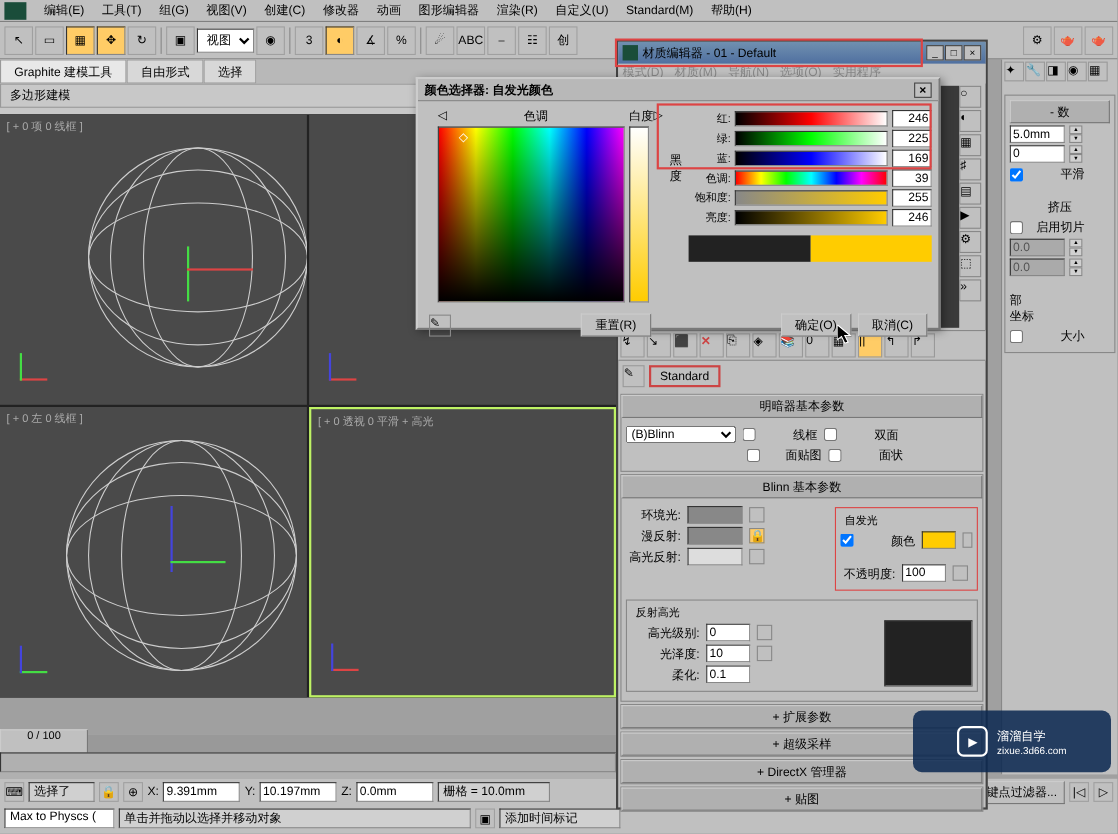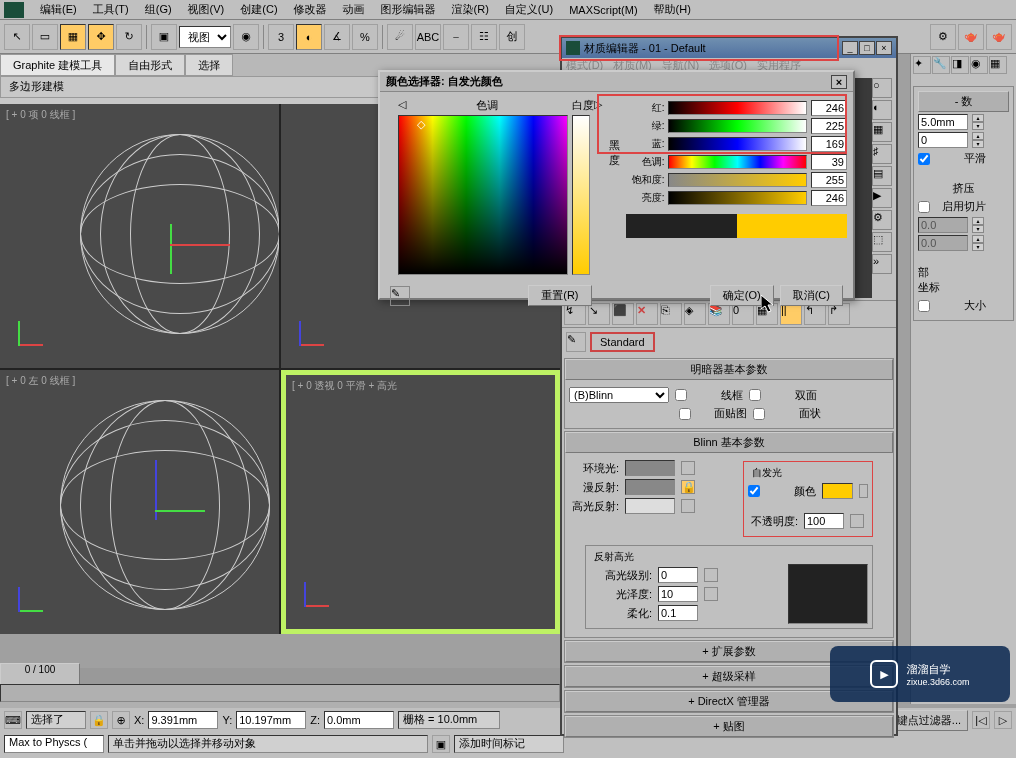--- a/index.html
+++ b/index.html
@@ -18,21 +18,21 @@
 .workspace { display: flex; height: 580px; }
 .viewports { width: 560px; background: #4a4a4a; position: relative; display: flex; flex-direction: column; }
 .ribbon-bar { background: #c8c8c8; height: 50px; display: flex; flex-direction: column; }
 .ribbon-tabs { background: #b8b8b8; height: 22px; display: flex; }
 .ribbon-tab { padding: 3px 12px; background: #d8d8d8; border: 1px solid #999; cursor: pointer; }
 .ribbon-tab.active { background: #e8e8e8; }
 .ribbon-sub { height: 22px; background: #c8c8c8; border: 1px solid #999; padding: 2px 8px; }
 
 .viewport-grid { flex: 1; display: grid; grid-template-columns: 1fr 1fr; grid-template-rows: 1fr 1fr; gap: 2px; background: #222; }
 .viewport { background: #4a4a4a; position: relative; overflow: hidden; }
-.viewport.active { border: 5px solid #bef264; }
+.viewport.active { border: 2px solid #bef264; }
 .viewport-label { position: absolute; top: 4px; left: 6px; color: #aaa; font-size: 10px; }
 .sphere-wireframe { position: absolute; border: 1px solid #ccc; border-radius: 50%; }
 .axis-gizmo { position: absolute; bottom: 10px; left: 10px; width: 40px; height: 40px; }
 .axis-x { position: absolute; width: 25px; height: 2px; background: #d44; bottom: 12px; left: 8px; }
 .axis-y { position: absolute; width: 2px; height: 25px; background: #4d4; bottom: 12px; left: 8px; }
 
 .right-panel { width: 120px; background: #c0c0c0; border-left: 1px solid #888; }
 .right-panel .pane-top { height: 30px; display: flex; flex-wrap: wrap; gap: 1px; padding: 2px; }
 .right-panel .small-btn { width: 18px; height: 18px; background: #c0c0c0; border: 1px solid #999; }
 .right-panel .section { border: 1px solid #888; margin: 2px; padding: 4px; background: #c0c0c0; }
@@ -61,21 +61,21 @@
 .mat-name-row { display: flex; align-items: center; padding: 4px; gap: 4px; }
 .mat-name-row select { flex: 1; height: 20px; border: 1px inset #888; }
 .standard-btn { padding: 2px 8px; border: 2px solid #c44; background: #c0c0c0; }
 
 .rollout { border: 1px solid #888; margin: 2px; }
 .rollout-header { background: #b0b0b0; text-align: center; padding: 2px; border: 1px outset #ccc; cursor: pointer;}
 .rollout-header.minus::before { content: "- "; }
 .rollout-header.plus::before { content: "+ "; }
 .rollout-body { padding: 4px; }
 
-.fieldset { border: 1px solid #888; padding: 4px; margin: 4px 16px; position: relative; }
+.fieldset { border: 1px solid #888; padding: 4px; margin: 4px 0; position: relative; }
 .fieldset.highlight-red { border: 1px solid #d44; }
 .fieldset legend { padding: 0 4px; background: #c0c0c0; font-size: 10px; }
 
 .param-row { display: flex; align-items: center; gap: 6px; margin: 3px 0; }
 .param-row label { min-width: 50px; text-align: right; }
 .color-swatch { width: 50px; height: 16px; border: 1px inset #888; background: #888; }
 .color-swatch.gold { background: #ffcc00; }
 .checkbox { width: 12px; height: 12px; }
 .spinner { width: 40px; height: 16px; border: 1px inset #888; background: #fff; padding: 0 2px; }
 
@@ -133,21 +133,21 @@
   <span class="menu-item">编辑(E)</span>
   <span class="menu-item">工具(T)</span>
   <span class="menu-item">组(G)</span>
   <span class="menu-item">视图(V)</span>
   <span class="menu-item">创建(C)</span>
   <span class="menu-item">修改器</span>
   <span class="menu-item">动画</span>
   <span class="menu-item">图形编辑器</span>
   <span class="menu-item">渲染(R)</span>
   <span class="menu-item">自定义(U)</span>
-  <span class="menu-item">MAXScript(M)</span>
+  <span class="menu-item">Standard(M)</span>
   <span class="menu-item">帮助(H)</span>
 </div>
 
 <div class="main-toolbar">
   <div class="tool-btn">↖</div>
   <div class="tool-btn">▭</div>
   <div class="tool-btn active">▦</div>
   <div class="tool-btn active">✥</div>
   <div class="tool-btn">↻</div>
   <div class="tool-sep"></div>

